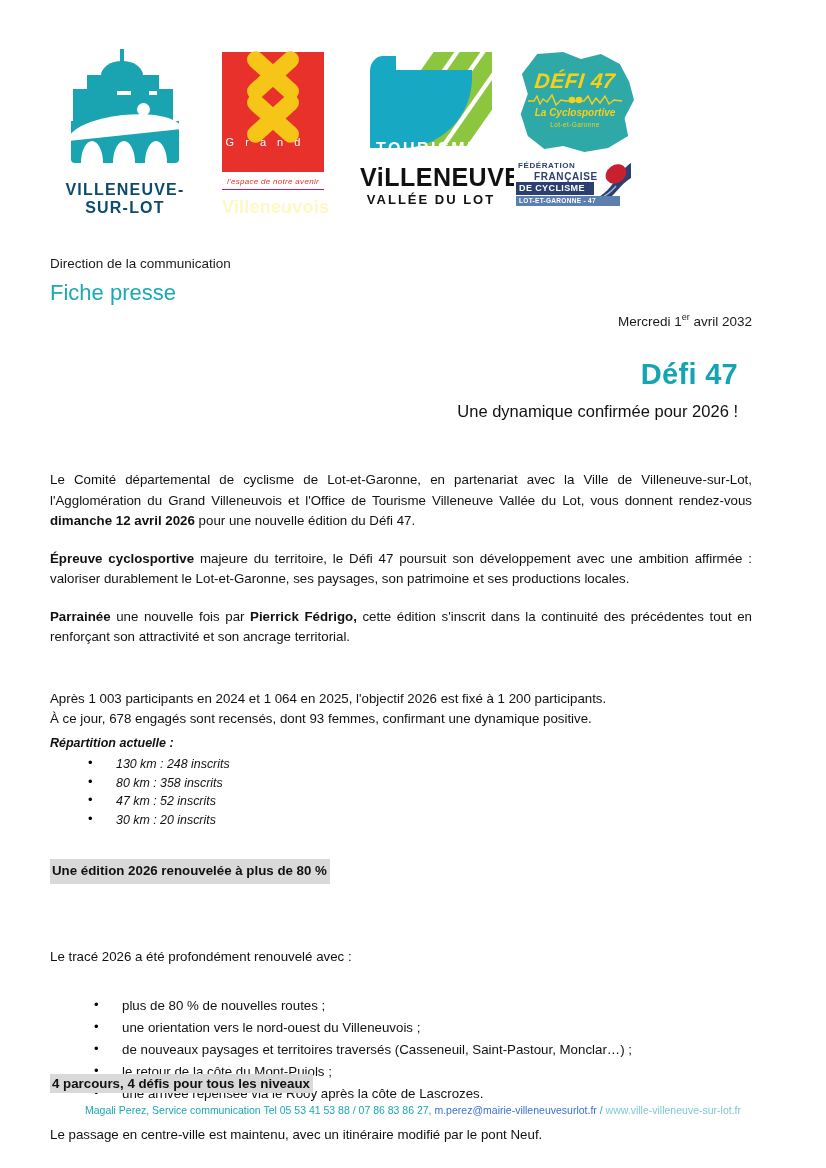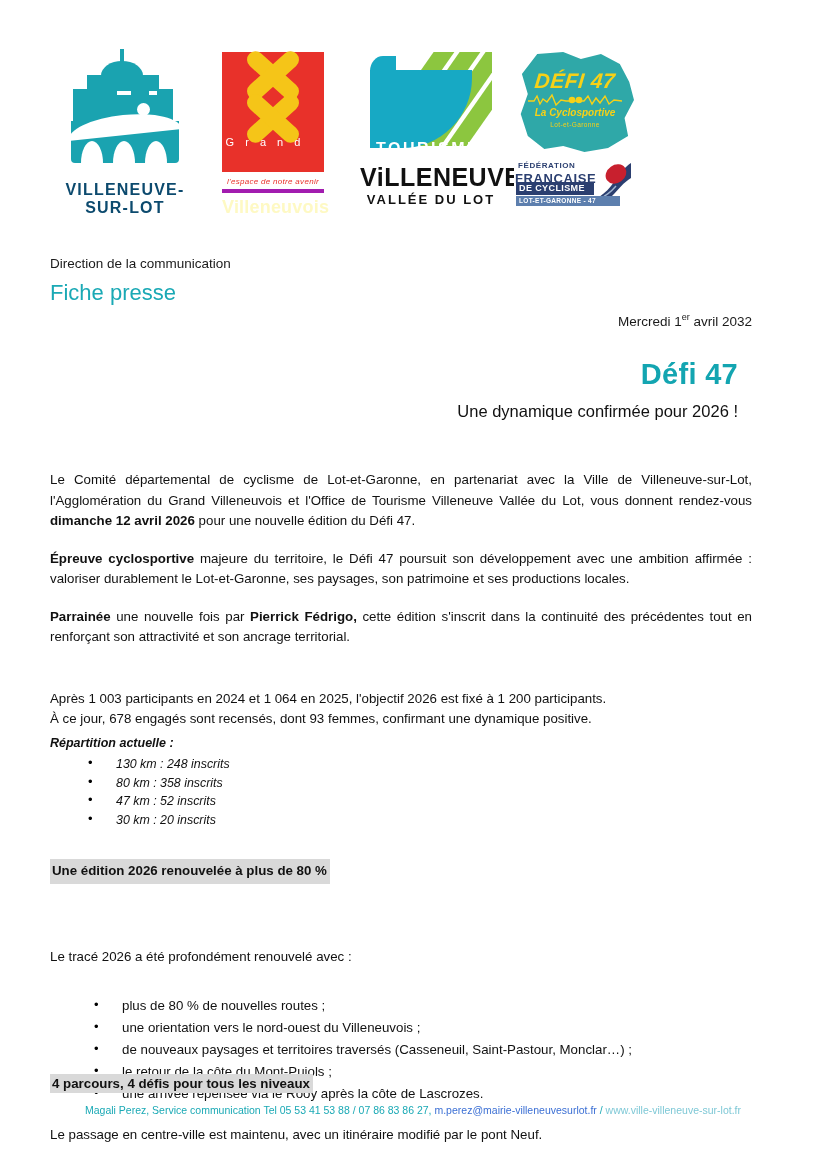--- a/index.html
+++ b/index.html
@@ -99,21 +99,21 @@
   .gv-grand {
     position: absolute; left: 0; right: 16px; top: 84px; text-align: center;
     color: #ffffff; font-size: 11px; letter-spacing: 4px;
   }
   .gv-vill {
     position: absolute; left: 0; right: 0; top: 98px; text-align: center;
     color: #fef9c3; font-size: 18px; font-weight: bold; letter-spacing: 0.2px; margin-top: 47px;
   }
   .gv-tag {
     width: 102px; text-align: center; color: #e8312a; font-size: 8px;
-    font-style: italic; padding-top: 5px; border-bottom: 4px solid #a21caf;
+    font-style: italic; padding-top: 5px; border-bottom: 1px solid #a21caf;
     padding-bottom: 3px; letter-spacing: .3px;
   }
 
   
   .logo-tv { width: 160px; height: 170px; padding-left: 10px; box-sizing: border-box; }
   .tv-mark { position: relative; width: 132px; height: 112px; overflow: hidden; }
   .tv-green {
     position: absolute; right: 0; top: 0; width: 92px; height: 94px; overflow: hidden;
   }
   .tv-stripe {
@@ -168,21 +168,21 @@
   .d47-dept {
     position: absolute; left: 0; right: 0; top: 69px; text-align: center;
     font-size: 6.5px; color: #f7d117; letter-spacing: .4px;
   }
   .ffc {
     position: relative; width: 120px; height: 58px; margin-top: 4px; margin-left: 4px;
     background: #ffffff; overflow: hidden;
   }
   .ffc-t1 { position: absolute; left: 4px; top: 5px; font-size: 8px; font-weight: bold;
             color: #2b3f70; letter-spacing: .6px; }
-  .ffc-t2 { position: absolute; left: 1px; top: 15px; font-size: 13px; font-weight: bold;
+  .ffc-t2 { position: absolute; left: 20px; top: 15px; font-size: 10px; font-weight: bold;
             color: #2b3f70; letter-spacing: .6px; }
   .ffc-band { position: absolute; left: 2px; top: 26px; width: 78px; height: 13px;
               background: #2b3f70; color: #ffffff; font-size: 9px; font-weight: bold;
               letter-spacing: .4px; padding-left: 3px; box-sizing: border-box; line-height: 13px; }
   .ffc-band2 { position: absolute; left: 2px; top: 40px; width: 104px; height: 10px;
                background: #5d7fae; color: #ffffff; font-size: 6.5px; font-weight: bold;
                letter-spacing: .3px; padding-left: 3px; box-sizing: border-box; line-height: 10px; }
   .ffc-swoosh { position: absolute; right: 2px; top: 2px; width: 56px; height: 48px; }
 
   

